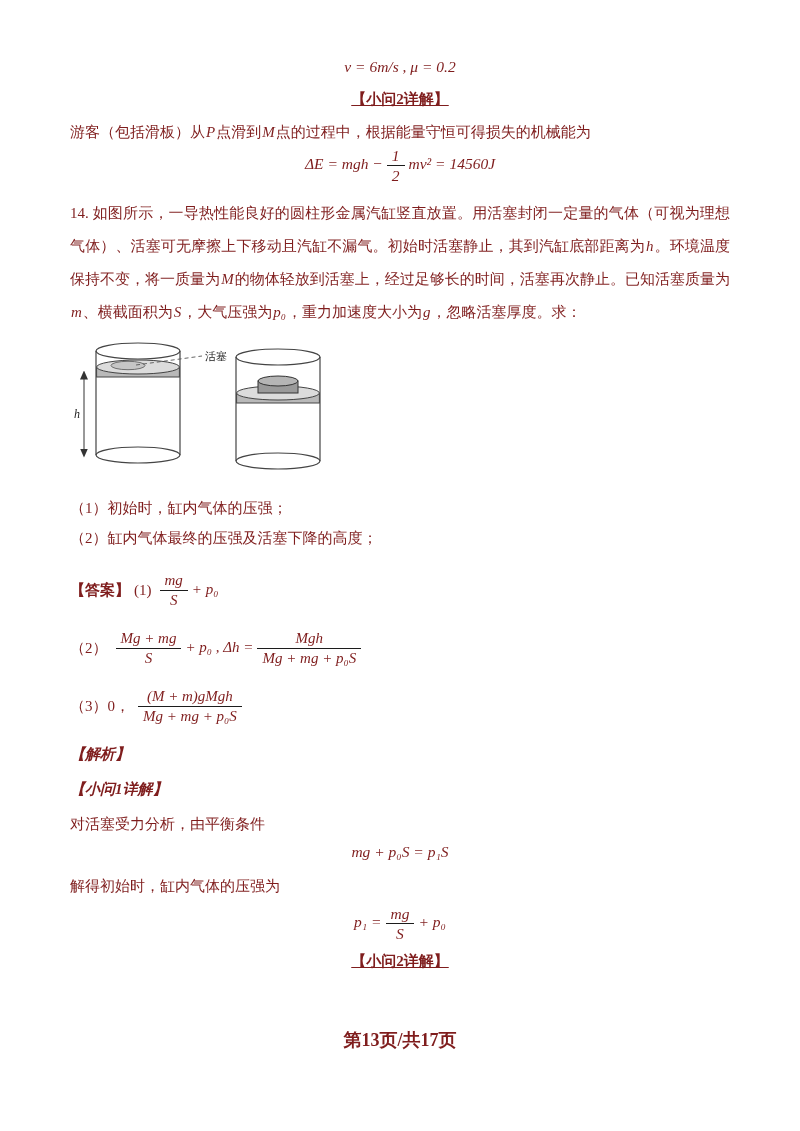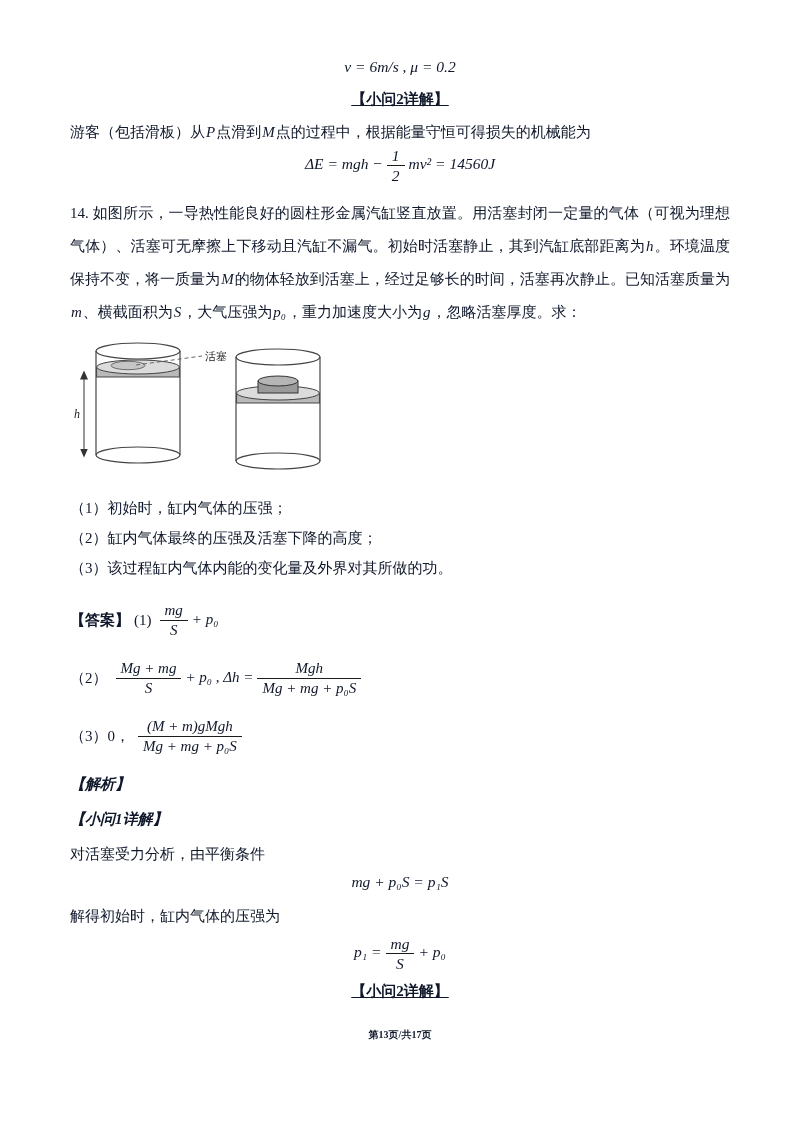--- a/index.html
+++ b/index.html
@@ -3,21 +3,21 @@
 <meta charset="utf-8">
 <style>
   * { box-sizing: border-box; }
   body { margin:0; background:#e8e8e8; }
   .page {
     position: relative;
     width: 800px; height: 1131px;
     margin: 0 auto;
     background: #ffffff;
     font-family: "Liberation Serif", "DejaVu Serif", serif;
-    color: #0f172a;
+    color: #7f1d1d;
     padding: 58px 70px 0 70px;
     overflow: hidden;
     font-size: 15px;
   }
   .center { text-align: center; }
   .bold { font-weight: bold; }
   .math { font-style: italic; font-family: "Liberation Serif","DejaVu Serif","DejaVu Sans",serif; }
   .roman { font-style: normal; }
   .var { font-style: italic; padding: 0 1px; font-family:"Liberation Serif","DejaVu Serif","DejaVu Sans",serif; }
   .frac { display:inline-block; vertical-align: middle; text-align:center; line-height:1.12; margin:0 4px; }
@@ -33,21 +33,21 @@
   .q-line       { line-height: 30px; }
   .q-block      { margin: 0 0 16px 0; }
   .ans-line     { margin: 0 0 14px 0; min-height: 44px; display:flex; align-items:center; }
   .ans-line .gap { margin-right: 4px; }
   .hdr-left     { margin: 16px 0 14px 0; font-style: italic; }
   .an-text      { margin: 0 0 8px 0; line-height: 22px; }
   .f-mid        { margin: 6px 0 14px 0; font-size: 15.5px; }
   .f-press      { margin: 6px 0 10px 0; font-size: 15.5px; }
   .footer {
     position: absolute; left: 0; right: 0; top: 1028px;
-    text-align: center; font-weight: bold; font-size: 10px;
+    text-align: center; font-weight: bold; font-size: 18px;
   }
   .fig-label { font-size: 11px; fill:#1c1c1c; font-family:"Liberation Serif","DejaVu Serif",serif; }
   .fig-label-i { font-size: 12px; fill:#1c1c1c; font-style: italic; font-family:"Liberation Serif","DejaVu Serif",serif; }
 </style>
 </head>
 <body>
 
 <div class="page">
 
   <div class="center math f-top">
@@ -110,21 +110,20 @@
       <g>
         <rect x="184" y="44" width="40" height="12" fill="#9a9a9a" stroke="#333" stroke-width="1"></rect>
         <ellipse cx="204" cy="44" rx="20" ry="5" fill="#b5b5b5" stroke="#333" stroke-width="1"></ellipse>
       </g>
     </svg>
   </div>
 
   <div class="q-block">
     <div class="q-line">（1）初始时，缸内气体的压强；</div>
     <div class="q-line">（2）缸内气体最终的压强及活塞下降的高度；</div>
-    <div class="q-line">（3）该过程缸内气体内能的变化量及外界对其所做的功。</div>
   </div>
 
   <div class="ans-line">
     <span class="bold gap">【答案】</span>
     <span class="roman gap">(1)</span>
     <span class="math"><span class="frac"><span class="num">mg</span><span class="den">S</span></span><span>+ p₀</span></span>
   </div>
 
   <div class="ans-line">
     <span class="roman gap">（2）</span>

